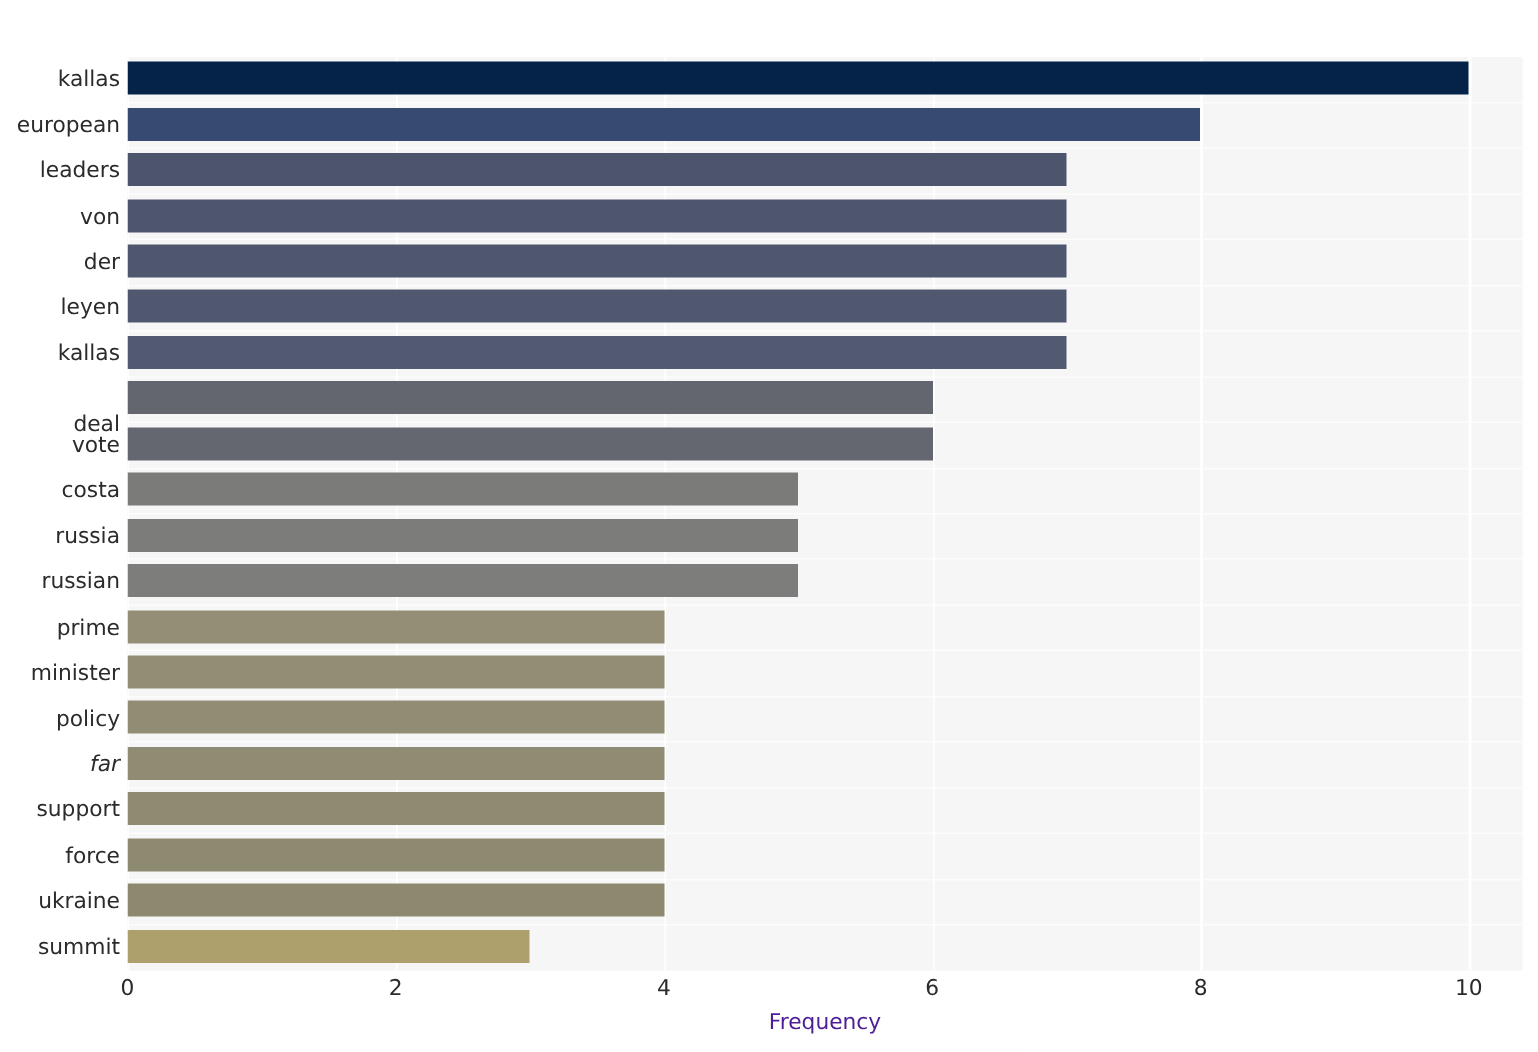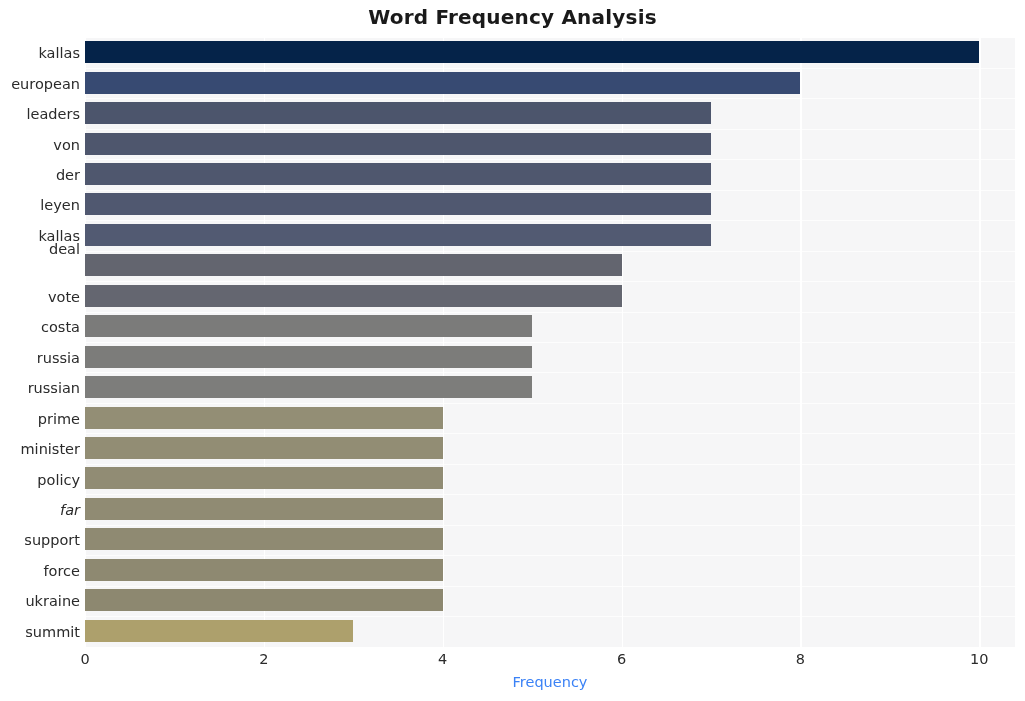--- a/index.html
+++ b/index.html
@@ -99,39 +99,38 @@
     color: #2b2b2b;
     white-space: nowrap;
   }
   #xlabel {
     position: absolute;
     left: 85px;
     top: 674px;
     width: 930px;
     text-align: center;
     font-size: 14.5px;
-    color: #3b82f6;
+    color: #4c1d95;
   }
 </style>
 </head>
 <body>
 
 <div id="figure">
 
-  <div id="chart-title">Word Frequency Analysis</div>
 
   <div id="ytick-layer">
       <div class="ytick" style="top: 8.225px;">kallas</div>
       <div class="ytick" style="top: 38.675px;">european</div>
       <div class="ytick" style="top: 69.125px;">leaders</div>
       <div class="ytick" style="top: 99.575px;">von</div>
       <div class="ytick" style="top: 130.025px;">der</div>
       <div class="ytick" style="top: 160.475px;">leyen</div>
       <div class="ytick" style="top: 190.925px;">kallas</div>
-      <div class="ytick" style="top: 204px;">deal</div>
+      <div class="ytick" style="top: 238px;">deal</div>
       <div class="ytick" style="top: 251.825px;">vote</div>
       <div class="ytick" style="top: 282.275px;">costa</div>
       <div class="ytick" style="top: 312.725px; padding-left: 37px;">russia</div>
       <div class="ytick" style="top: 343.175px;">russian</div>
       <div class="ytick" style="top: 373.625px;">prime</div>
       <div class="ytick" style="top: 404.075px;">minister</div>
       <div class="ytick" style="top: 434.525px;">policy</div>
       <div class="ytick" style="top: 464.975px; font-style: italic;">far</div>
       <div class="ytick" style="top: 495.425px;">support</div>
       <div class="ytick" style="top: 525.875px;">force</div>

